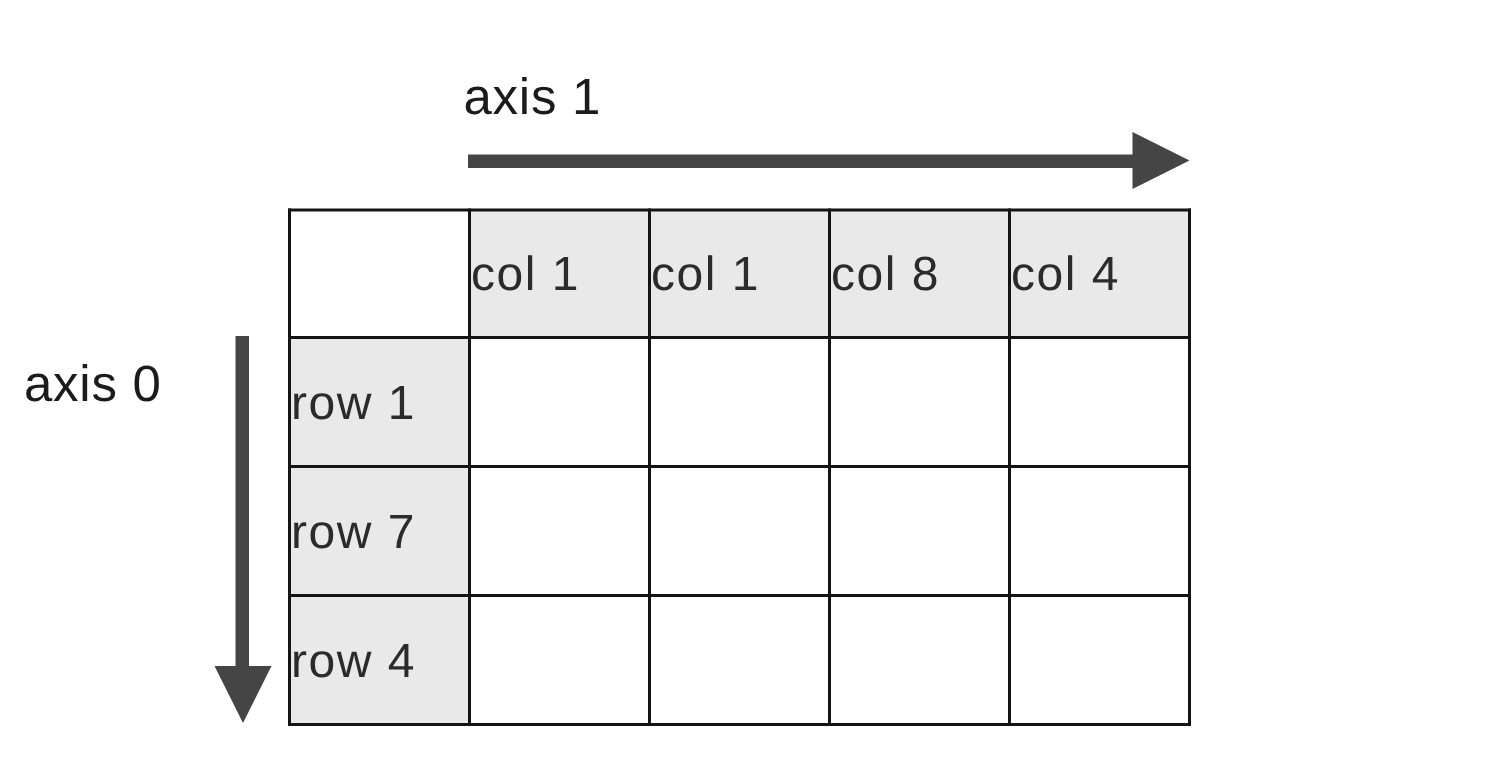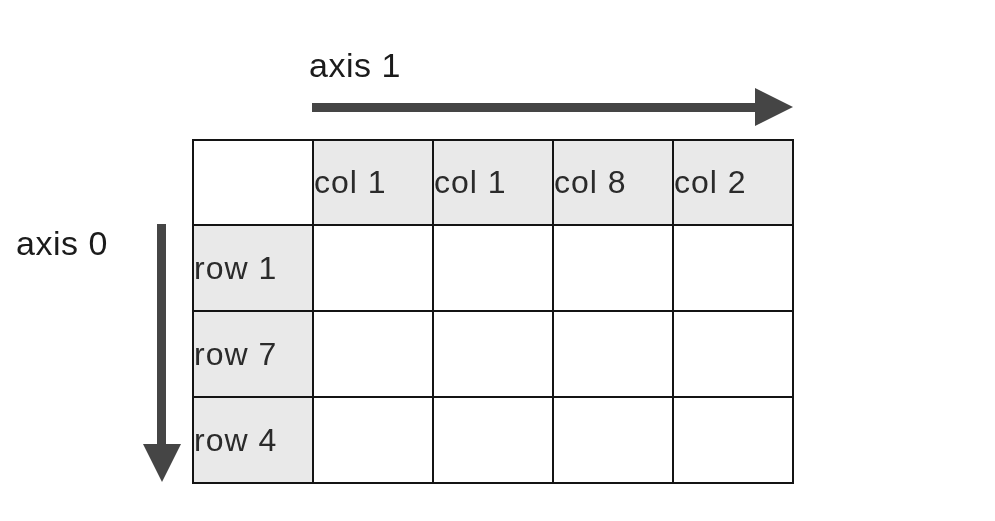--- a/index.html
+++ b/index.html
@@ -23,21 +23,21 @@
   
   .axis-label {
     position: absolute;
     font-size: 34px;
     font-weight: 400;
     letter-spacing: 0.5px;
     color: var(--text);
     white-space: nowrap;
   }
   .axis1-label { left: 309px; top: 46px; }
-  .axis0-label { left: 16px;  top: 224px; }
+  .axis0-label { left: 16px;  top: 237px; }
 
   
   .h-arrow-shaft {
     position: absolute;
     left: 312px; top: 103px;
     width: 445px; height: 9px;
     background: var(--arrow);
   }
   .h-arrow-head {
     position: absolute;
@@ -113,21 +113,21 @@
         <col>
         <col>
         <col>
       </colgroup>
     <tbody>
         <tr class="header-row">
       <td class="corner-cell"></td>
       <td class="col-header">col 1</td>
       <td class="col-header">col 1</td>
       <td class="col-header">col 8</td>
-      <td class="col-header">col 2</td>
+      <td class="col-header">col 4</td>
     </tr>
     <tr class="data-row">
       <td class="row-header">row 1</td>
       <td class="body-cell"></td>
       <td class="body-cell"></td>
       <td class="body-cell"></td>
       <td class="body-cell"></td>
     </tr>
     <tr class="data-row">
       <td class="row-header">row 7</td>

